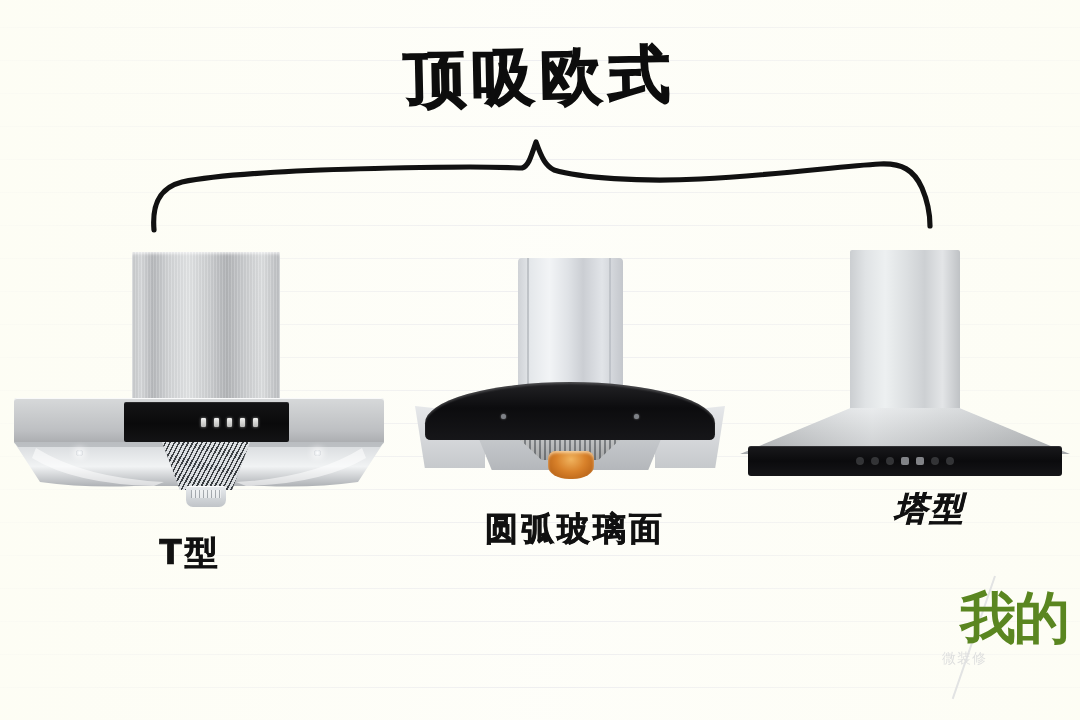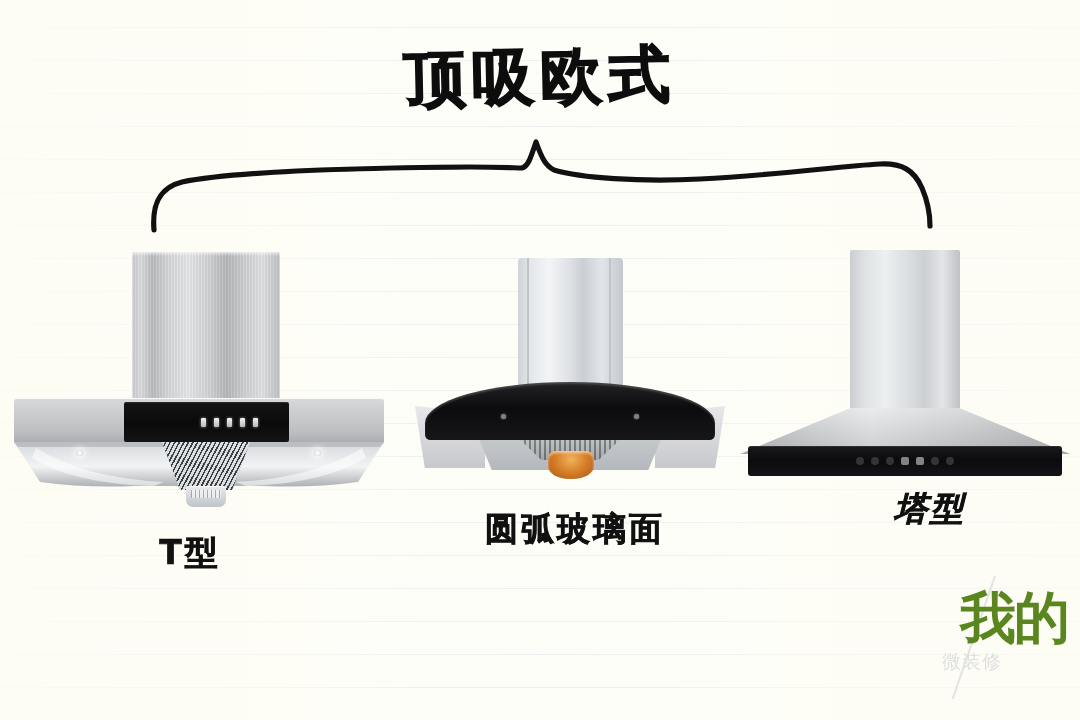--- a/index.html
+++ b/index.html
@@ -226,22 +226,22 @@
     opacity:.92;pointer-events:none;
   }
   #watermark .wm-big{
     position:absolute;left:18px;top:0;
     font-size:56px;line-height:1;font-weight:700;
     color:#4d7c0f;letter-spacing:-2px;
     font-family:"DejaVu Sans","Liberation Sans",sans-serif;
   }
   #watermark .wm-small{
     position:absolute;left:0;top:62px;
-    font-size:19px;line-height:1;color:#dcdddd;letter-spacing:1px;
-    font-family:Liberation Sans, sans-serif;
+    font-size:14px;line-height:1;color:#dcdddd;letter-spacing:1px;
+    font-family:Liberation Serif, serif;
   }
   #watermark .wm-slash{
     position:absolute;left:52px;top:-14px;width:2px;height:130px;
     background:#e0e1e2;transform:rotate(19deg);transform-origin:top center;
   }
 </style>
 </head>
 <body>
 
 <div id="page">

